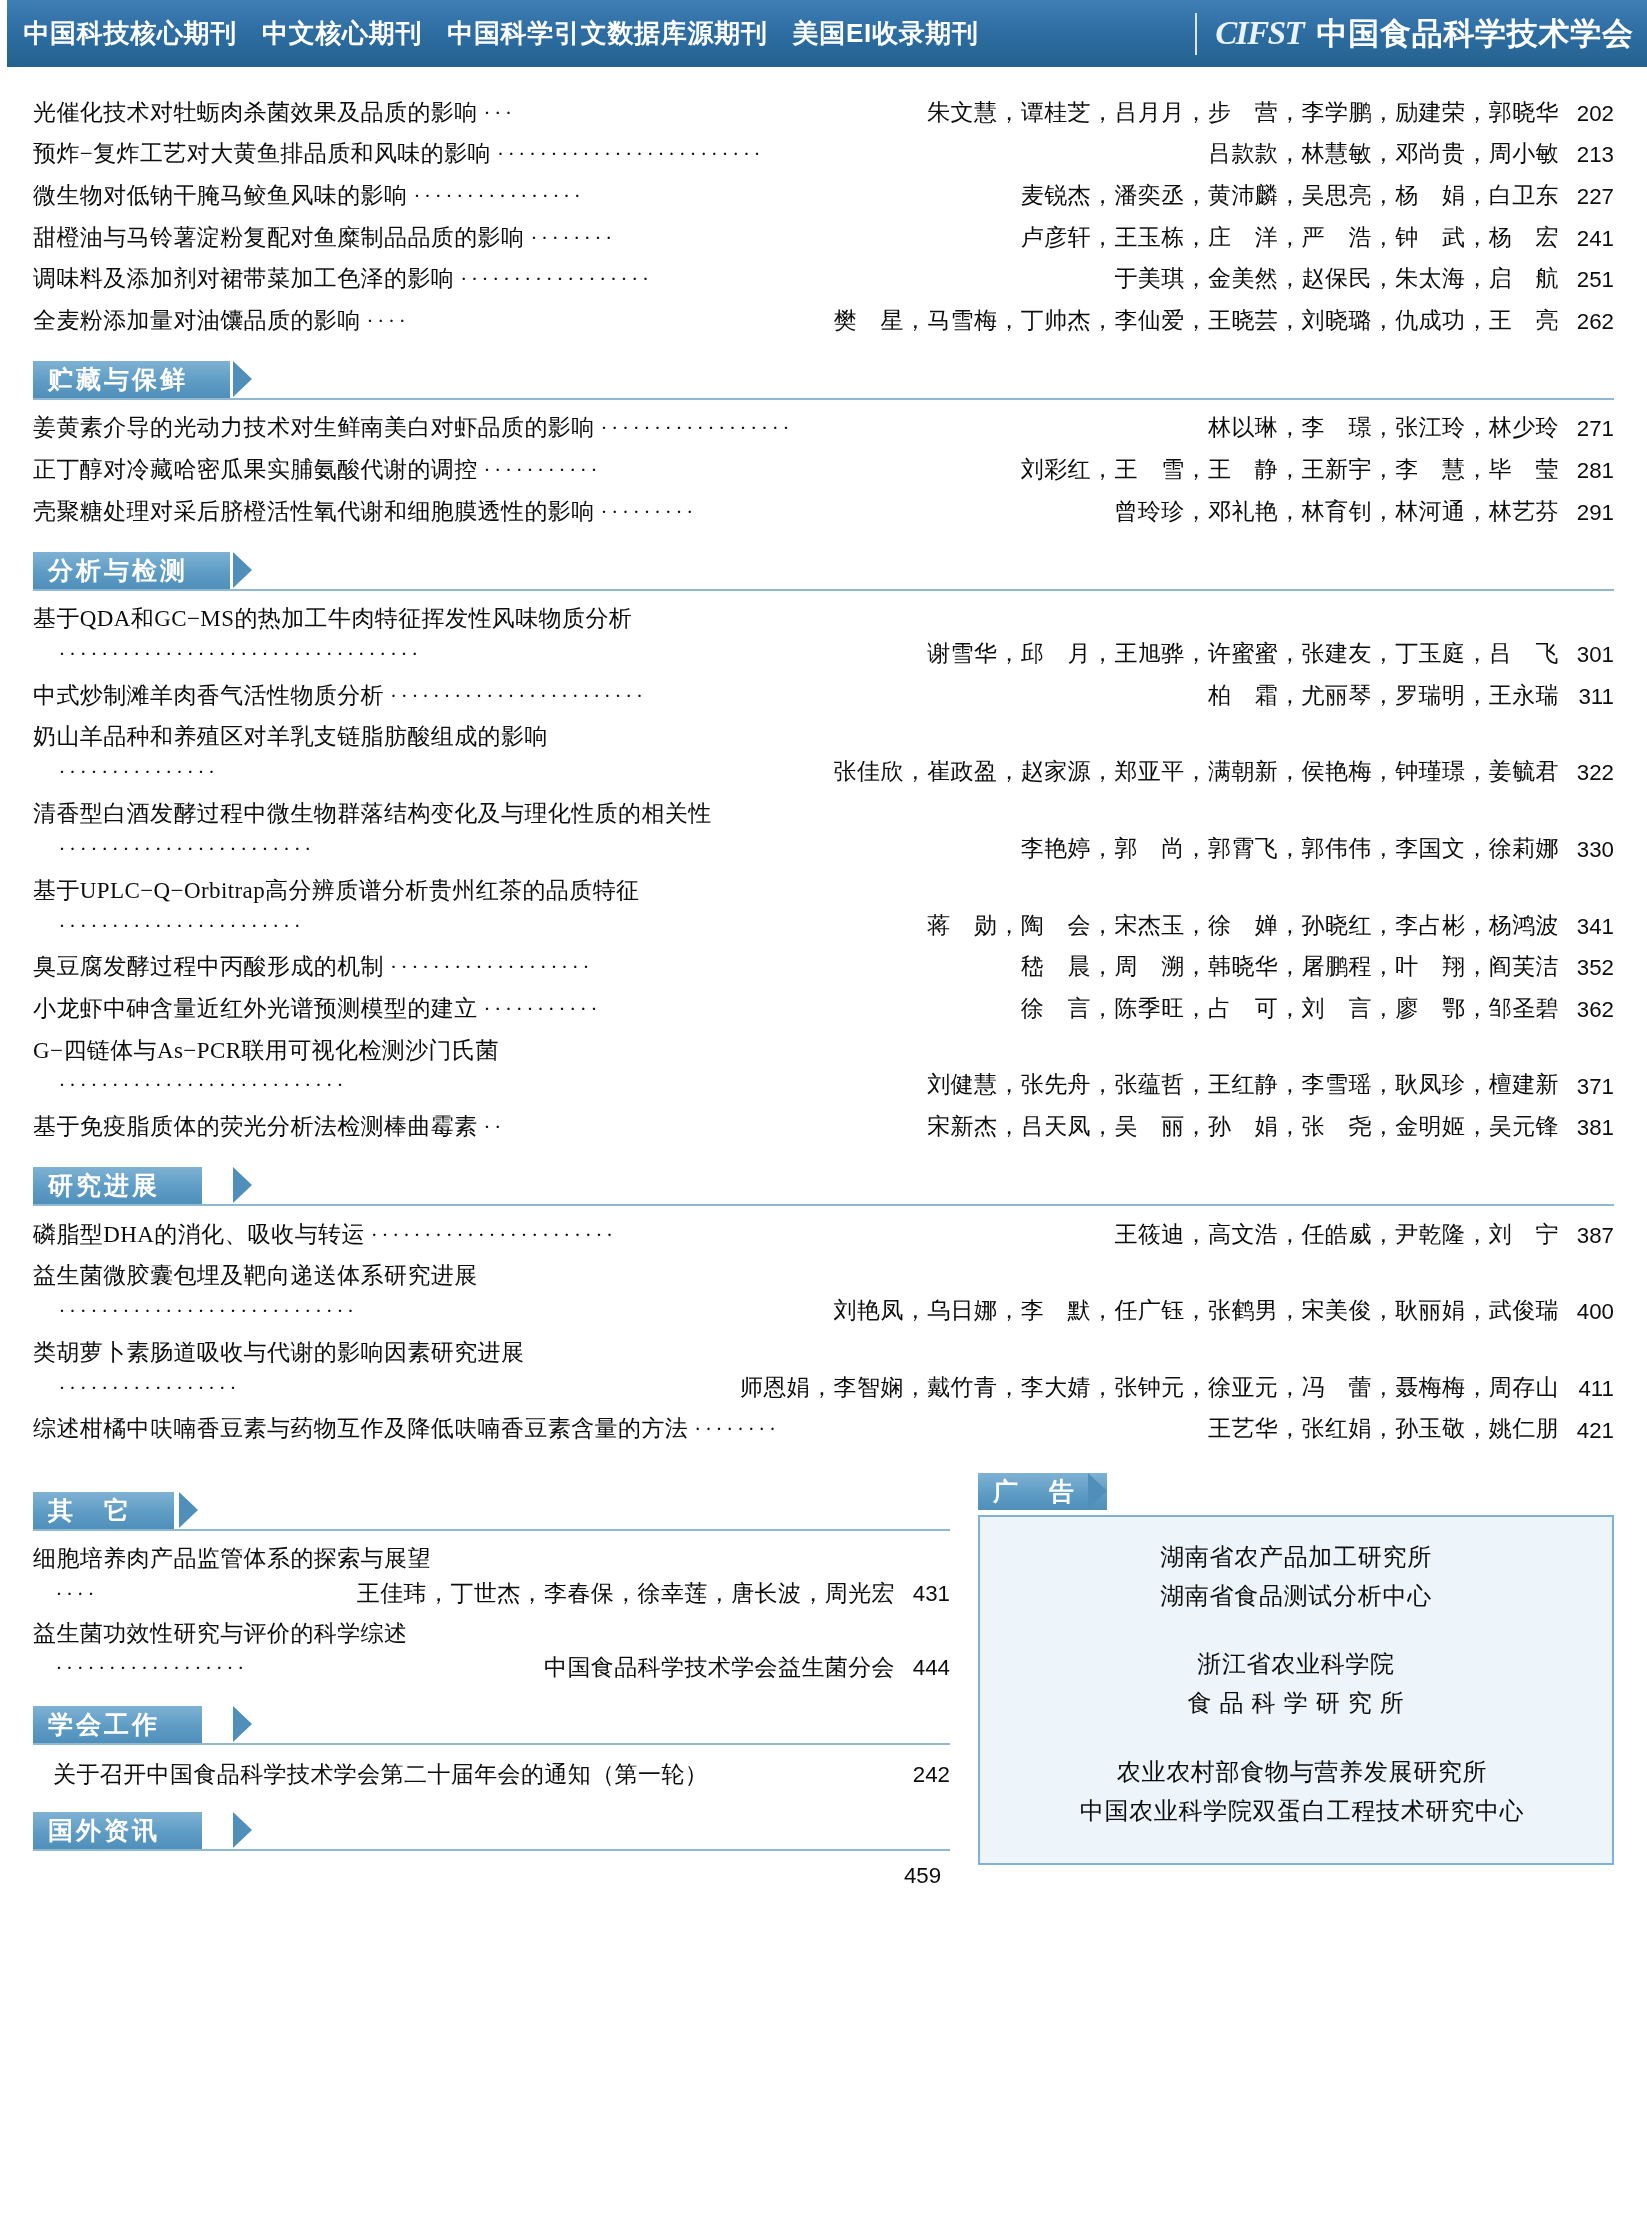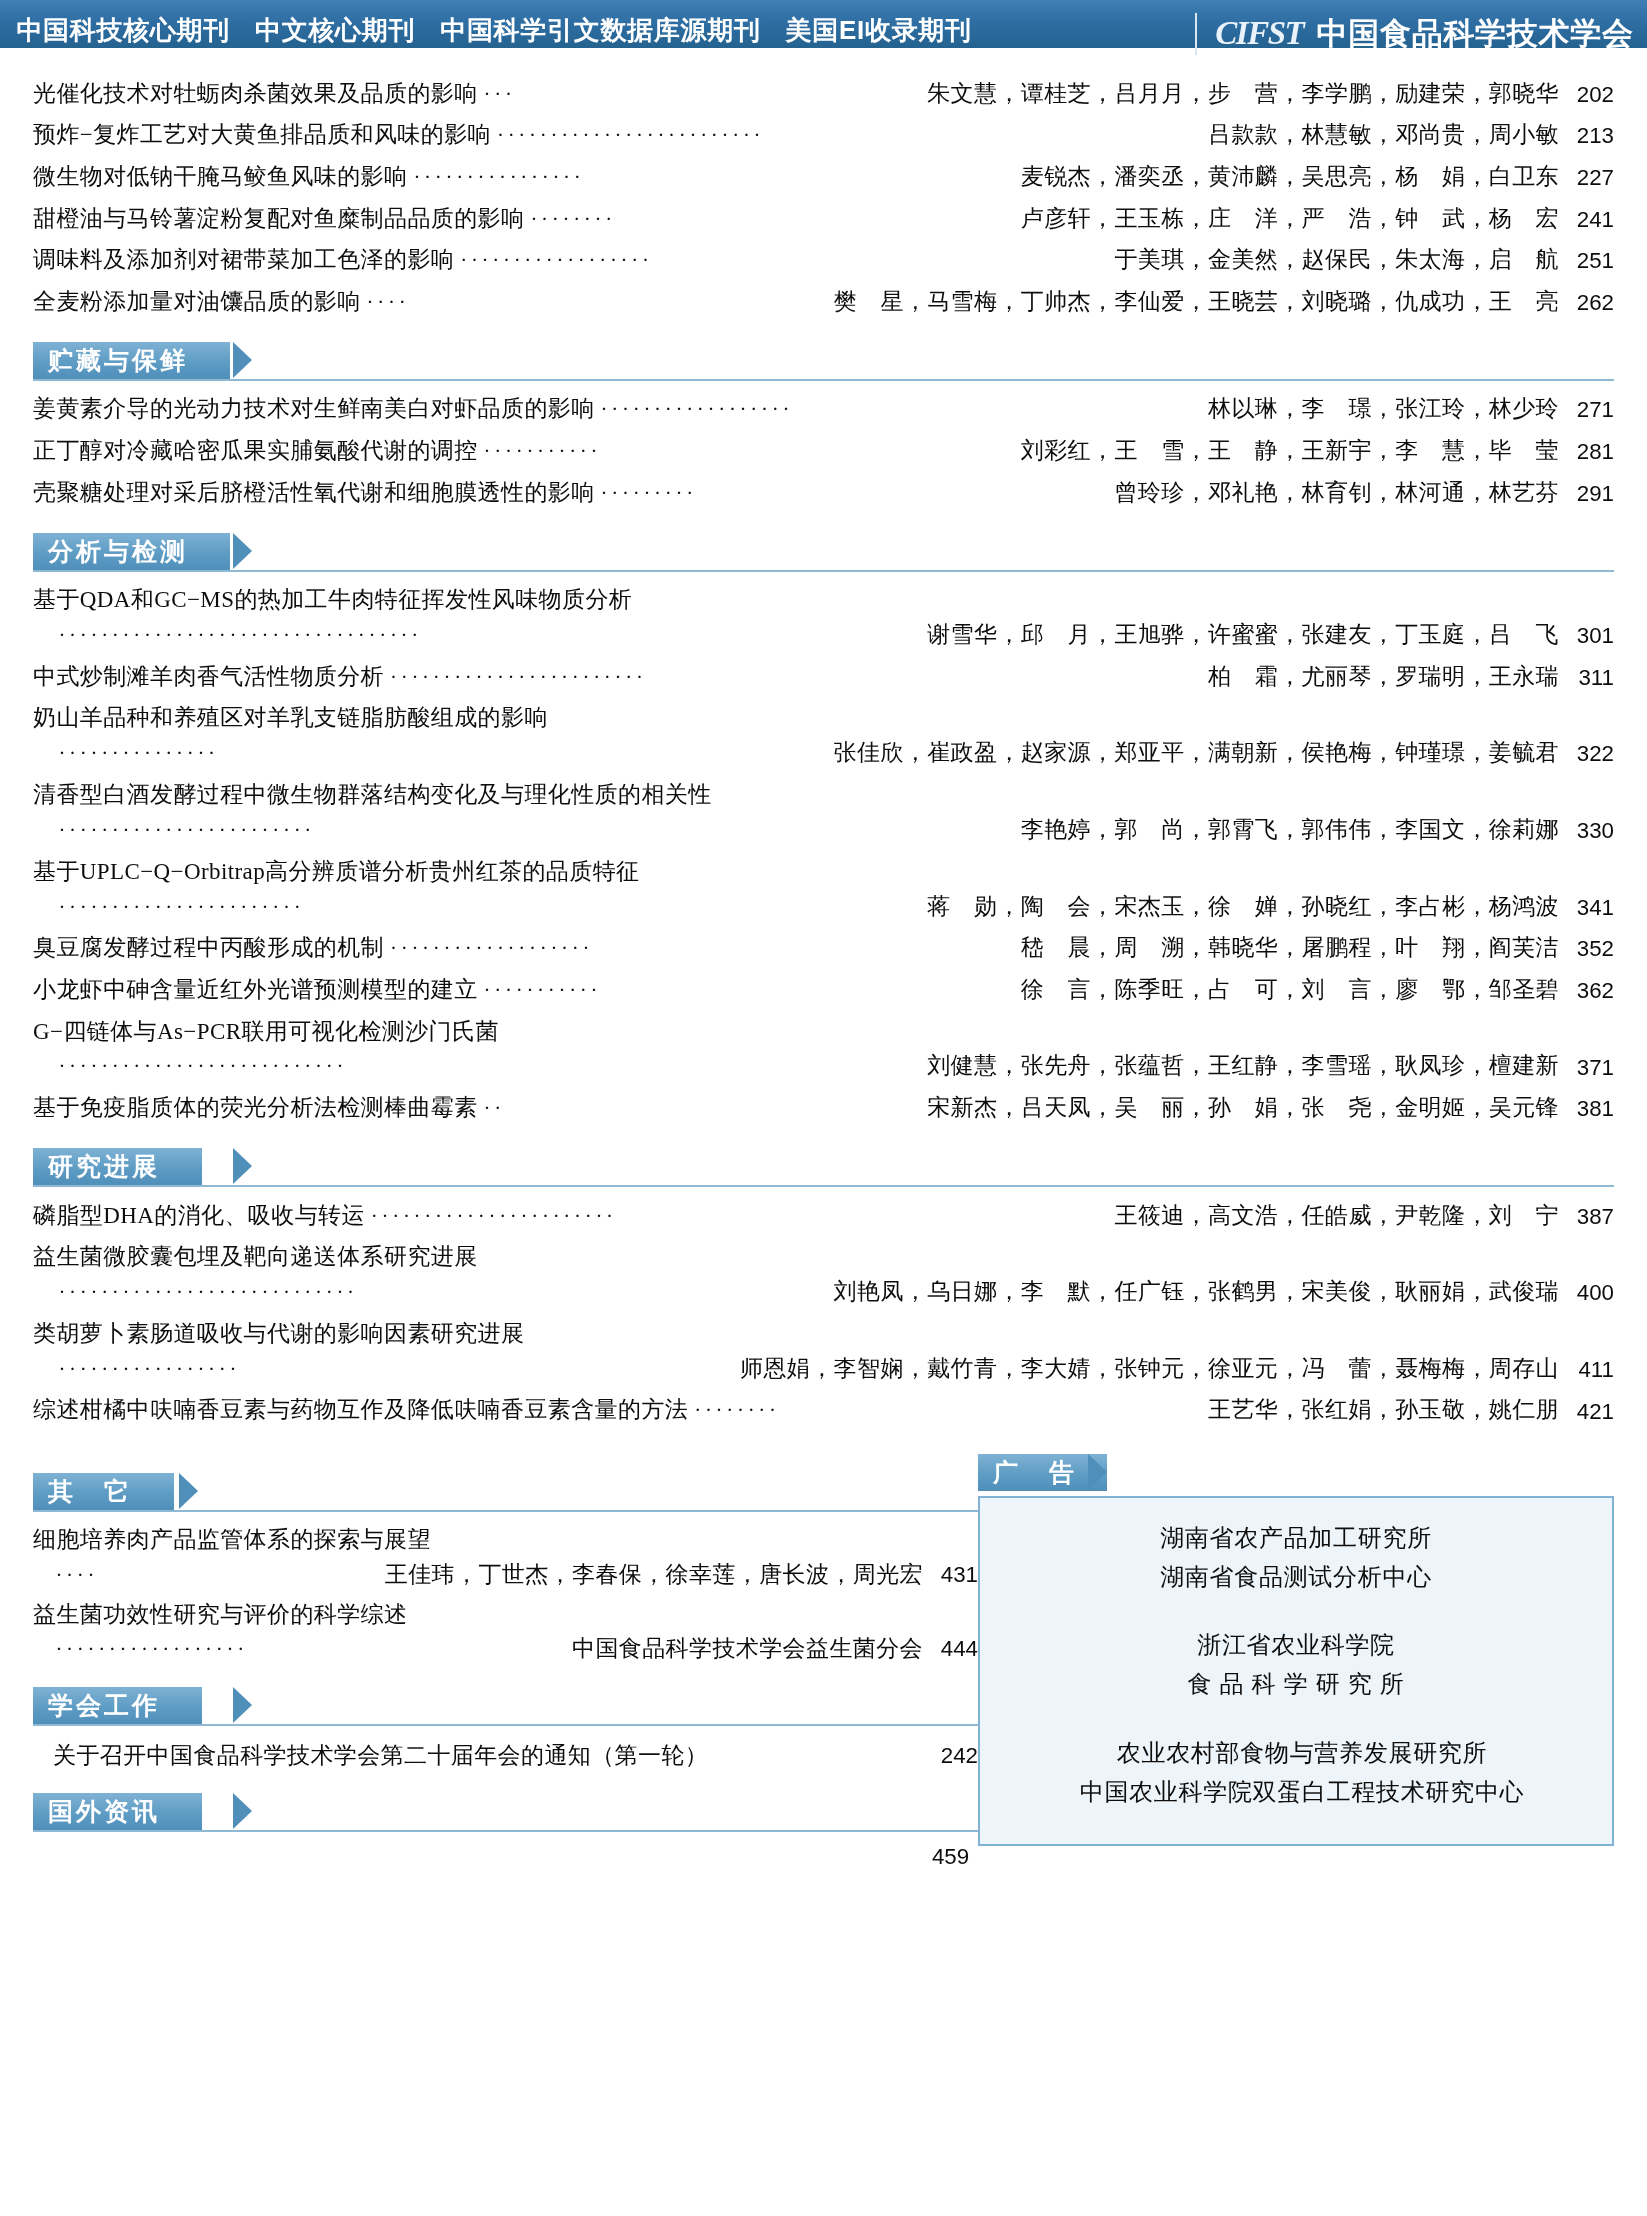--- a/index.html
+++ b/index.html
@@ -7,26 +7,27 @@
   body {
     width: 1647px;
     font-family: "Liberation Serif", "DejaVu Serif", serif;
     background: #ffffff;
     color: #0d0d0d;
   }
   .page { width: 1647px; position: relative; }
 
   
   .banner {
-    height: 48px;
+    height: 67px;
     background: linear-gradient(to bottom, #3f7fb5 0%, #2e6ea3 45%, #24628f 100%);
     display: flex;
-    align-items: flex-end;
+    align-items: center;
     color: #ffffff;
     position: relative;
+    margin-left: 7px;
   }
   .banner-left {
     display: flex;
     align-items: center;
     gap: 25px;
     padding-left: 16.4px;
     font-family: "Liberation Sans", sans-serif;
     font-size: 26px;
     font-weight: bold;
     letter-spacing: 0.7px;
@@ -147,20 +148,21 @@
   .authors {
     flex: 0 0 auto;
     letter-spacing: 0.4px;
   }
   .two-line .line.first { display: block; white-space: normal; }
   .two-line .line.second { padding-left: 19.4px; }
 
   
   .bottom {
     display: flex;
+    gap: 28px;
     margin-top: 22.3px;
     align-items: flex-start;
   }
   .bottom-left { flex: 1 1 auto; min-width: 0; }
   .bottom-right {
     flex: 0 0 636px;
     width: 636px;
   }
 
   

